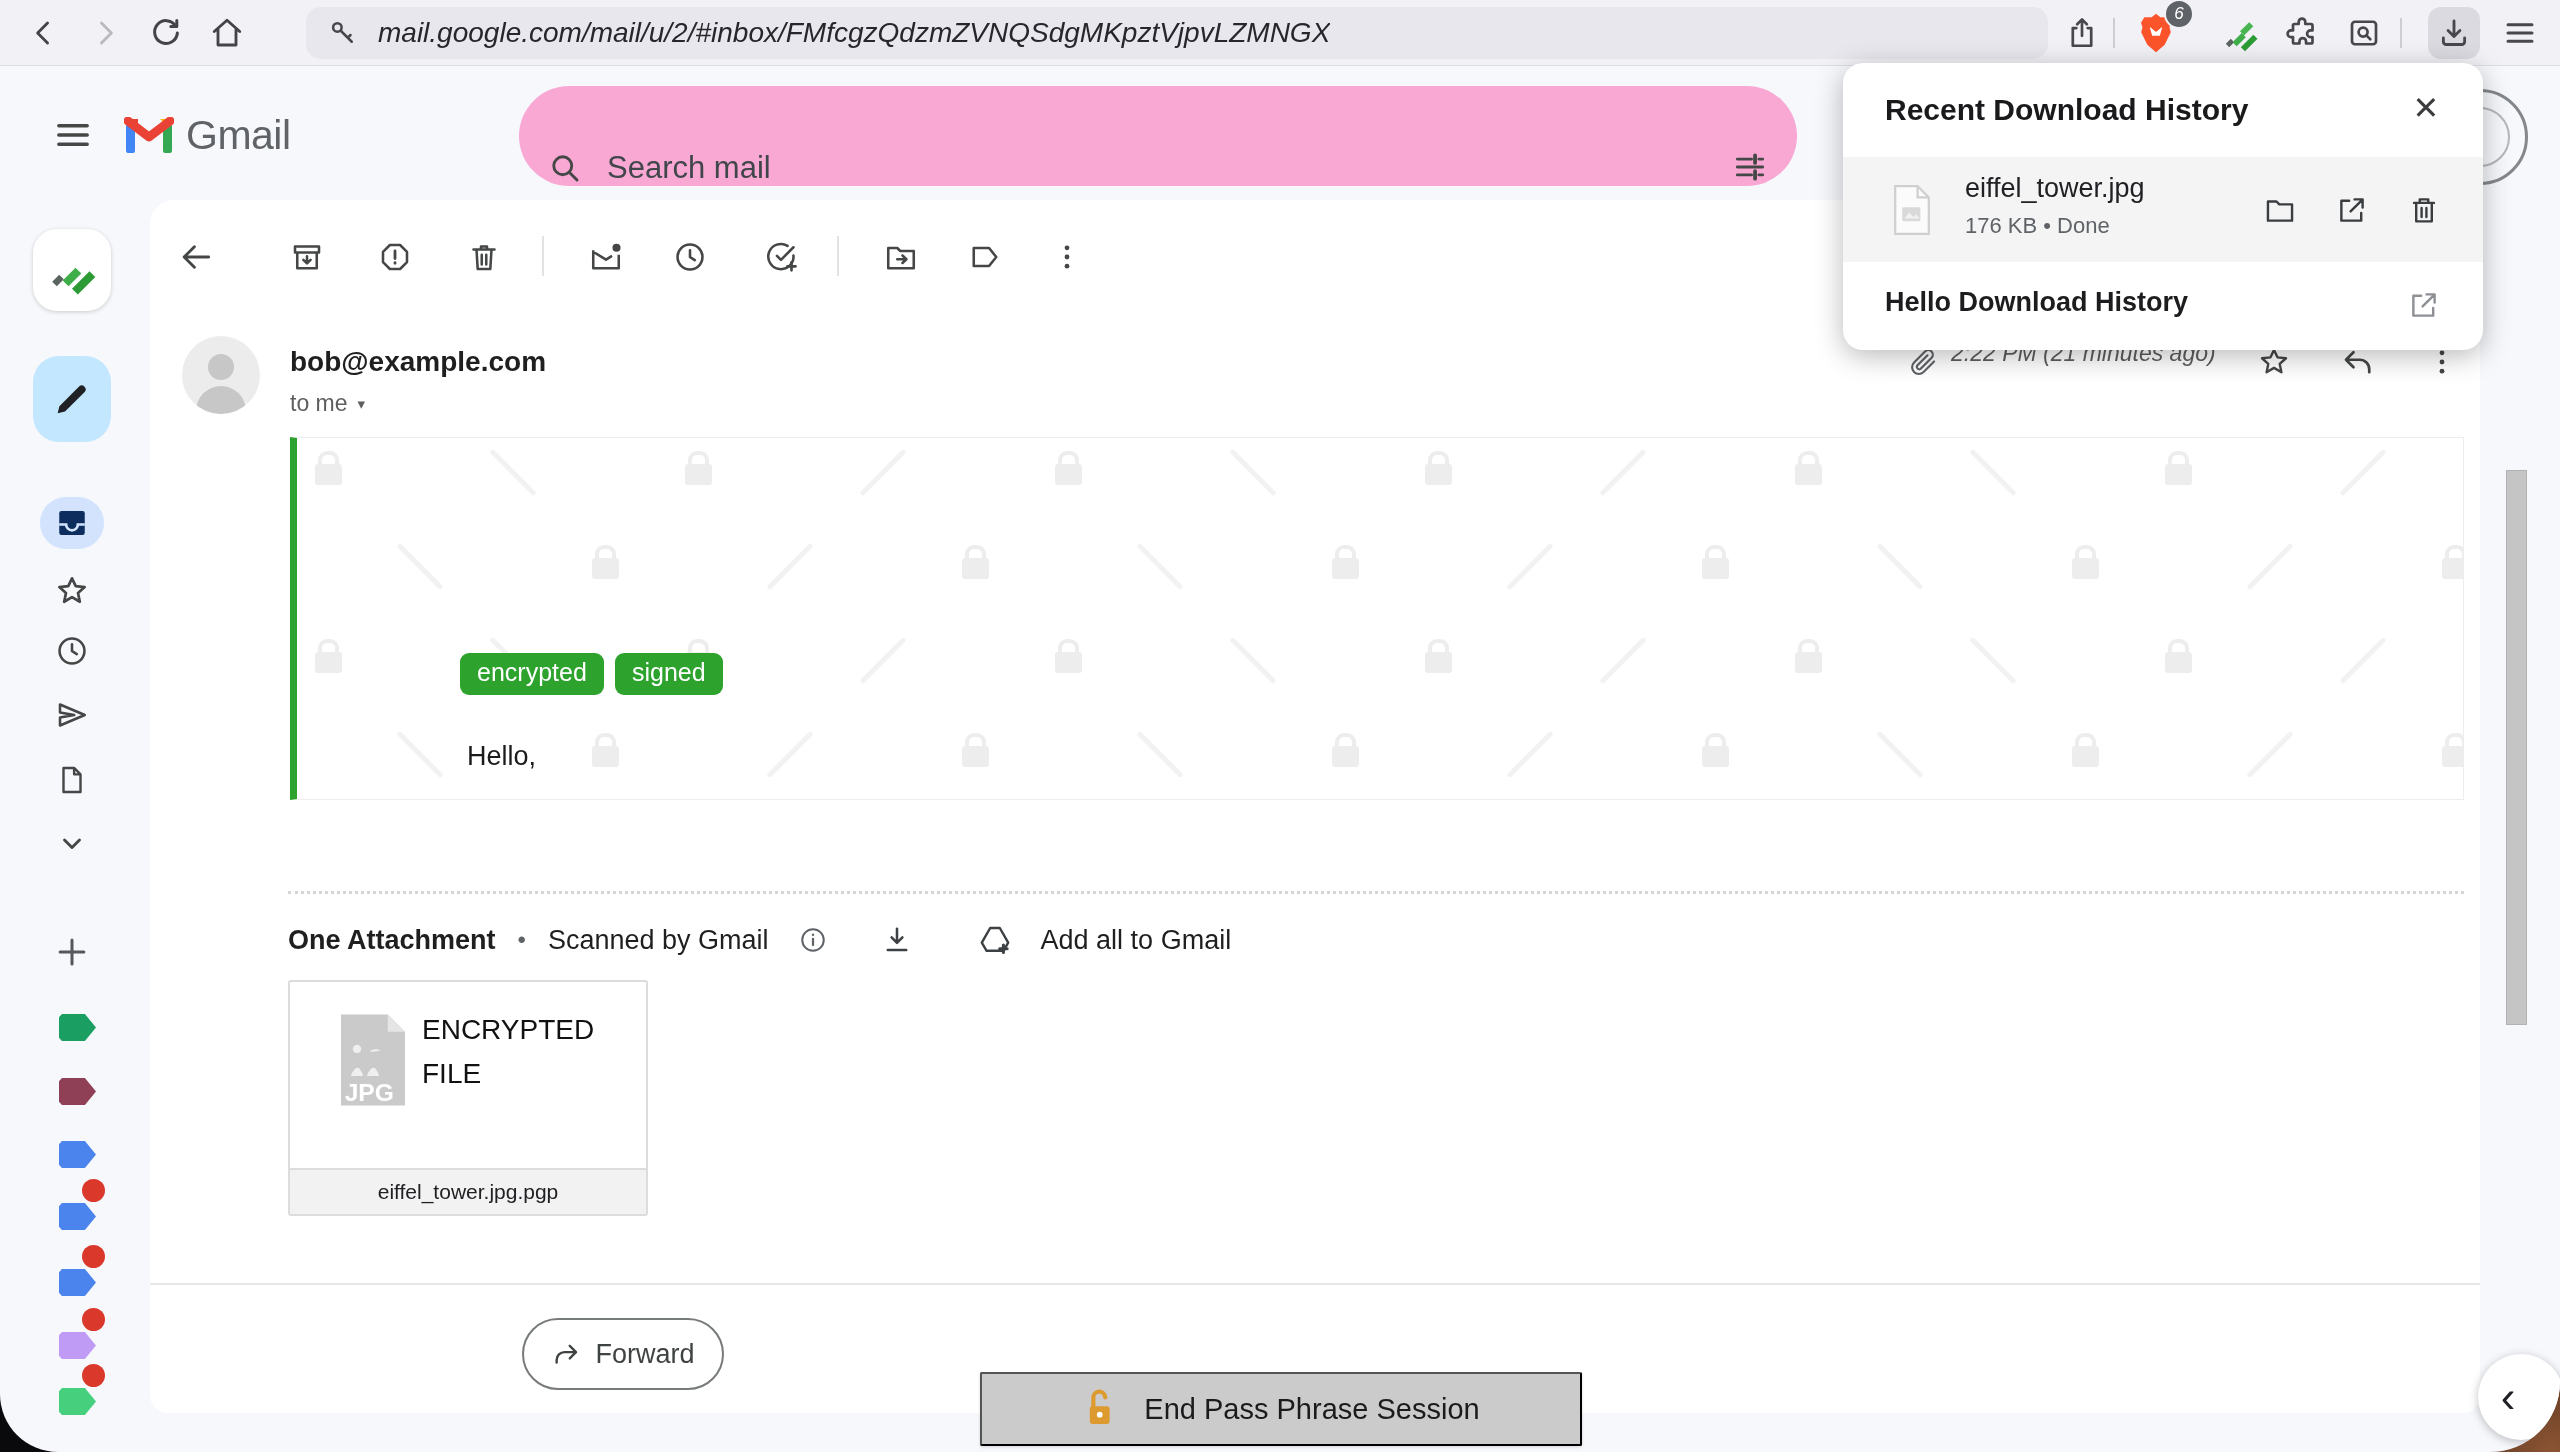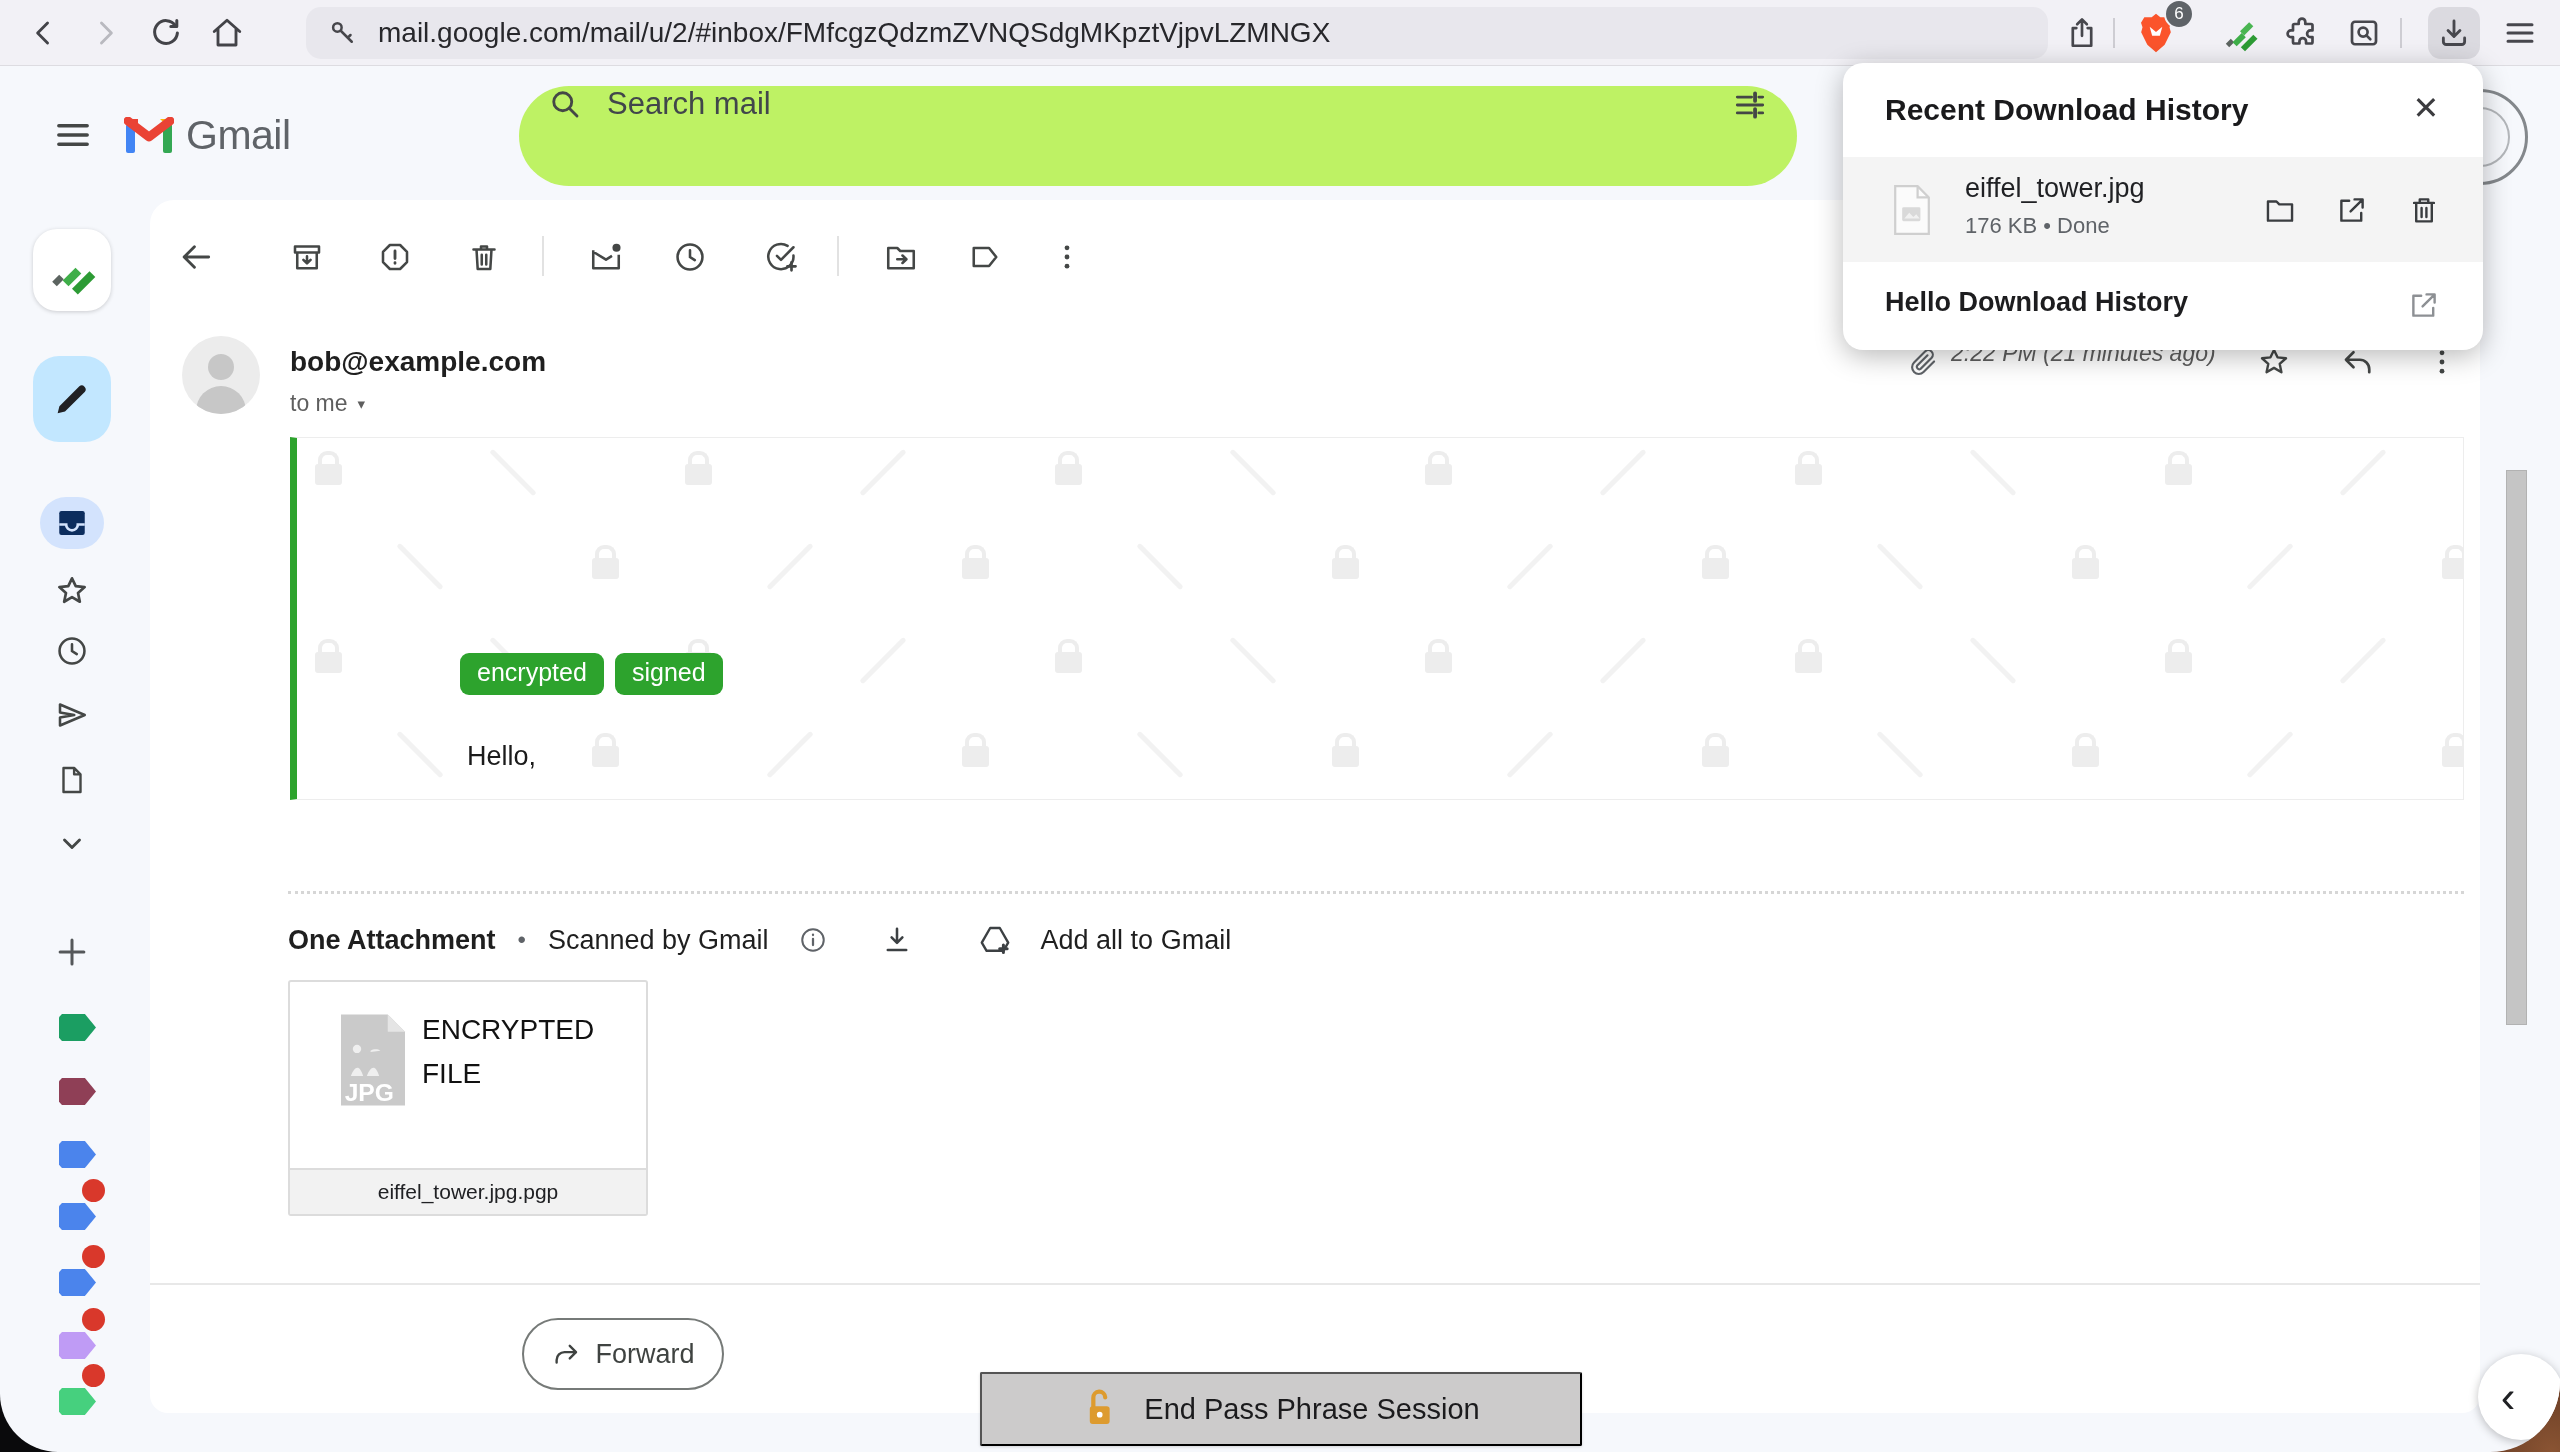--- a/index.html
+++ b/index.html
@@ -3,38 +3,38 @@
 <meta charset="utf-8">
 <style>
   *{margin:0;padding:0;box-sizing:border-box;}
   html,body{width:2560px;height:1452px;}
   body{position:relative;font-family:"Liberation Sans","DejaVu Sans",sans-serif;background:#0a0a0c;overflow:hidden;}
   .wallpaper-br{position:absolute;right:0;bottom:0;width:170px;height:140px;
     background:radial-gradient(circle at 95% 100%,#8a5433 0%,#5e3520 45%,#2c180e 100%);}
   .window{position:absolute;inset:0;background:#f6f8fc;border-radius:0 0 70px 58px;overflow:hidden;}
 
   
-  .browser-bar{position:absolute;top:0;left:0;width:2560px;height:66px;background:#f2f1f6;border-bottom:1px solid #dddce1;}
+  .browser-bar{position:absolute;top:0;left:0;width:2560px;height:66px;background:#f2f1f6;border-bottom:1px solid #dddce1;font-style:italic;}
   .nav-btn{position:absolute;top:8px;width:50px;height:50px;display:flex;align-items:center;justify-content:center;color:#434348;}
   .nav-btn.disabled{color:#b9b9bf;}
   .url-bar{position:absolute;left:306px;top:7px;width:1742px;height:52px;background:#e8e7ed;border-radius:15px;
     display:flex;align-items:center;padding:0 22px;gap:20px;}
   .url-text{font-size:28px;color:#27272b;white-space:nowrap;overflow:hidden;}
   .bar-ic{position:absolute;top:7px;width:52px;height:52px;display:flex;align-items:center;justify-content:center;color:#47474d;}
   .bar-sep{position:absolute;top:18px;width:2px;height:30px;background:#cecdd3;}
   .dl-hl{background:#dbdae0;border-radius:13px;}
   .shield-badge{position:absolute;right:-12px;top:-8px;min-width:30px;height:30px;background:#5f6368;border:2px solid #f2f1f6;
     border-radius:15px;color:#fff;font-size:17px;display:flex;align-items:center;justify-content:center;}
 
   
   .g-ham{position:absolute;left:48px;top:110px;width:50px;height:50px;display:flex;align-items:center;justify-content:center;color:#444746;}
   .g-logo{position:absolute;left:124px;top:112px;display:flex;align-items:center;gap:12px;}
   .g-logo-text{font-size:41px;color:#5f6368;letter-spacing:-0.5px;}
-  .search-pill{position:absolute;left:519px;top:86px;width:1278px;height:100px;background:#bef264;border-radius:50px;
-    display:flex;align-items:flex-start;padding:0 28px;gap:24px;}
+  .search-pill{position:absolute;left:519px;top:86px;width:1278px;height:100px;background:#f9a8d4;border-radius:50px;
+    display:flex;align-items:flex-end;padding:0 28px;gap:24px;}
   .search-input{flex:1;border:none;outline:none;background:transparent;font-size:31px;color:#202124;font-family:inherit;}
   .search-input::placeholder{color:#41464b;opacity:1;}
 
   
   .avatar-ring{position:absolute;left:2432px;top:89px;width:96px;height:96px;border:3px solid #84888c;border-radius:50%;z-index:40;}
   .avatar-ring-inner{position:absolute;left:15px;top:15px;width:60px;height:60px;border:2px solid #b3b6ba;border-radius:50%;}
 
   
   .fc-card{position:absolute;left:33px;top:229px;width:78px;height:82px;background:#fff;border-radius:24px;
     box-shadow:0 1px 4px rgba(0,0,0,.18);display:flex;align-items:center;justify-content:center;}

